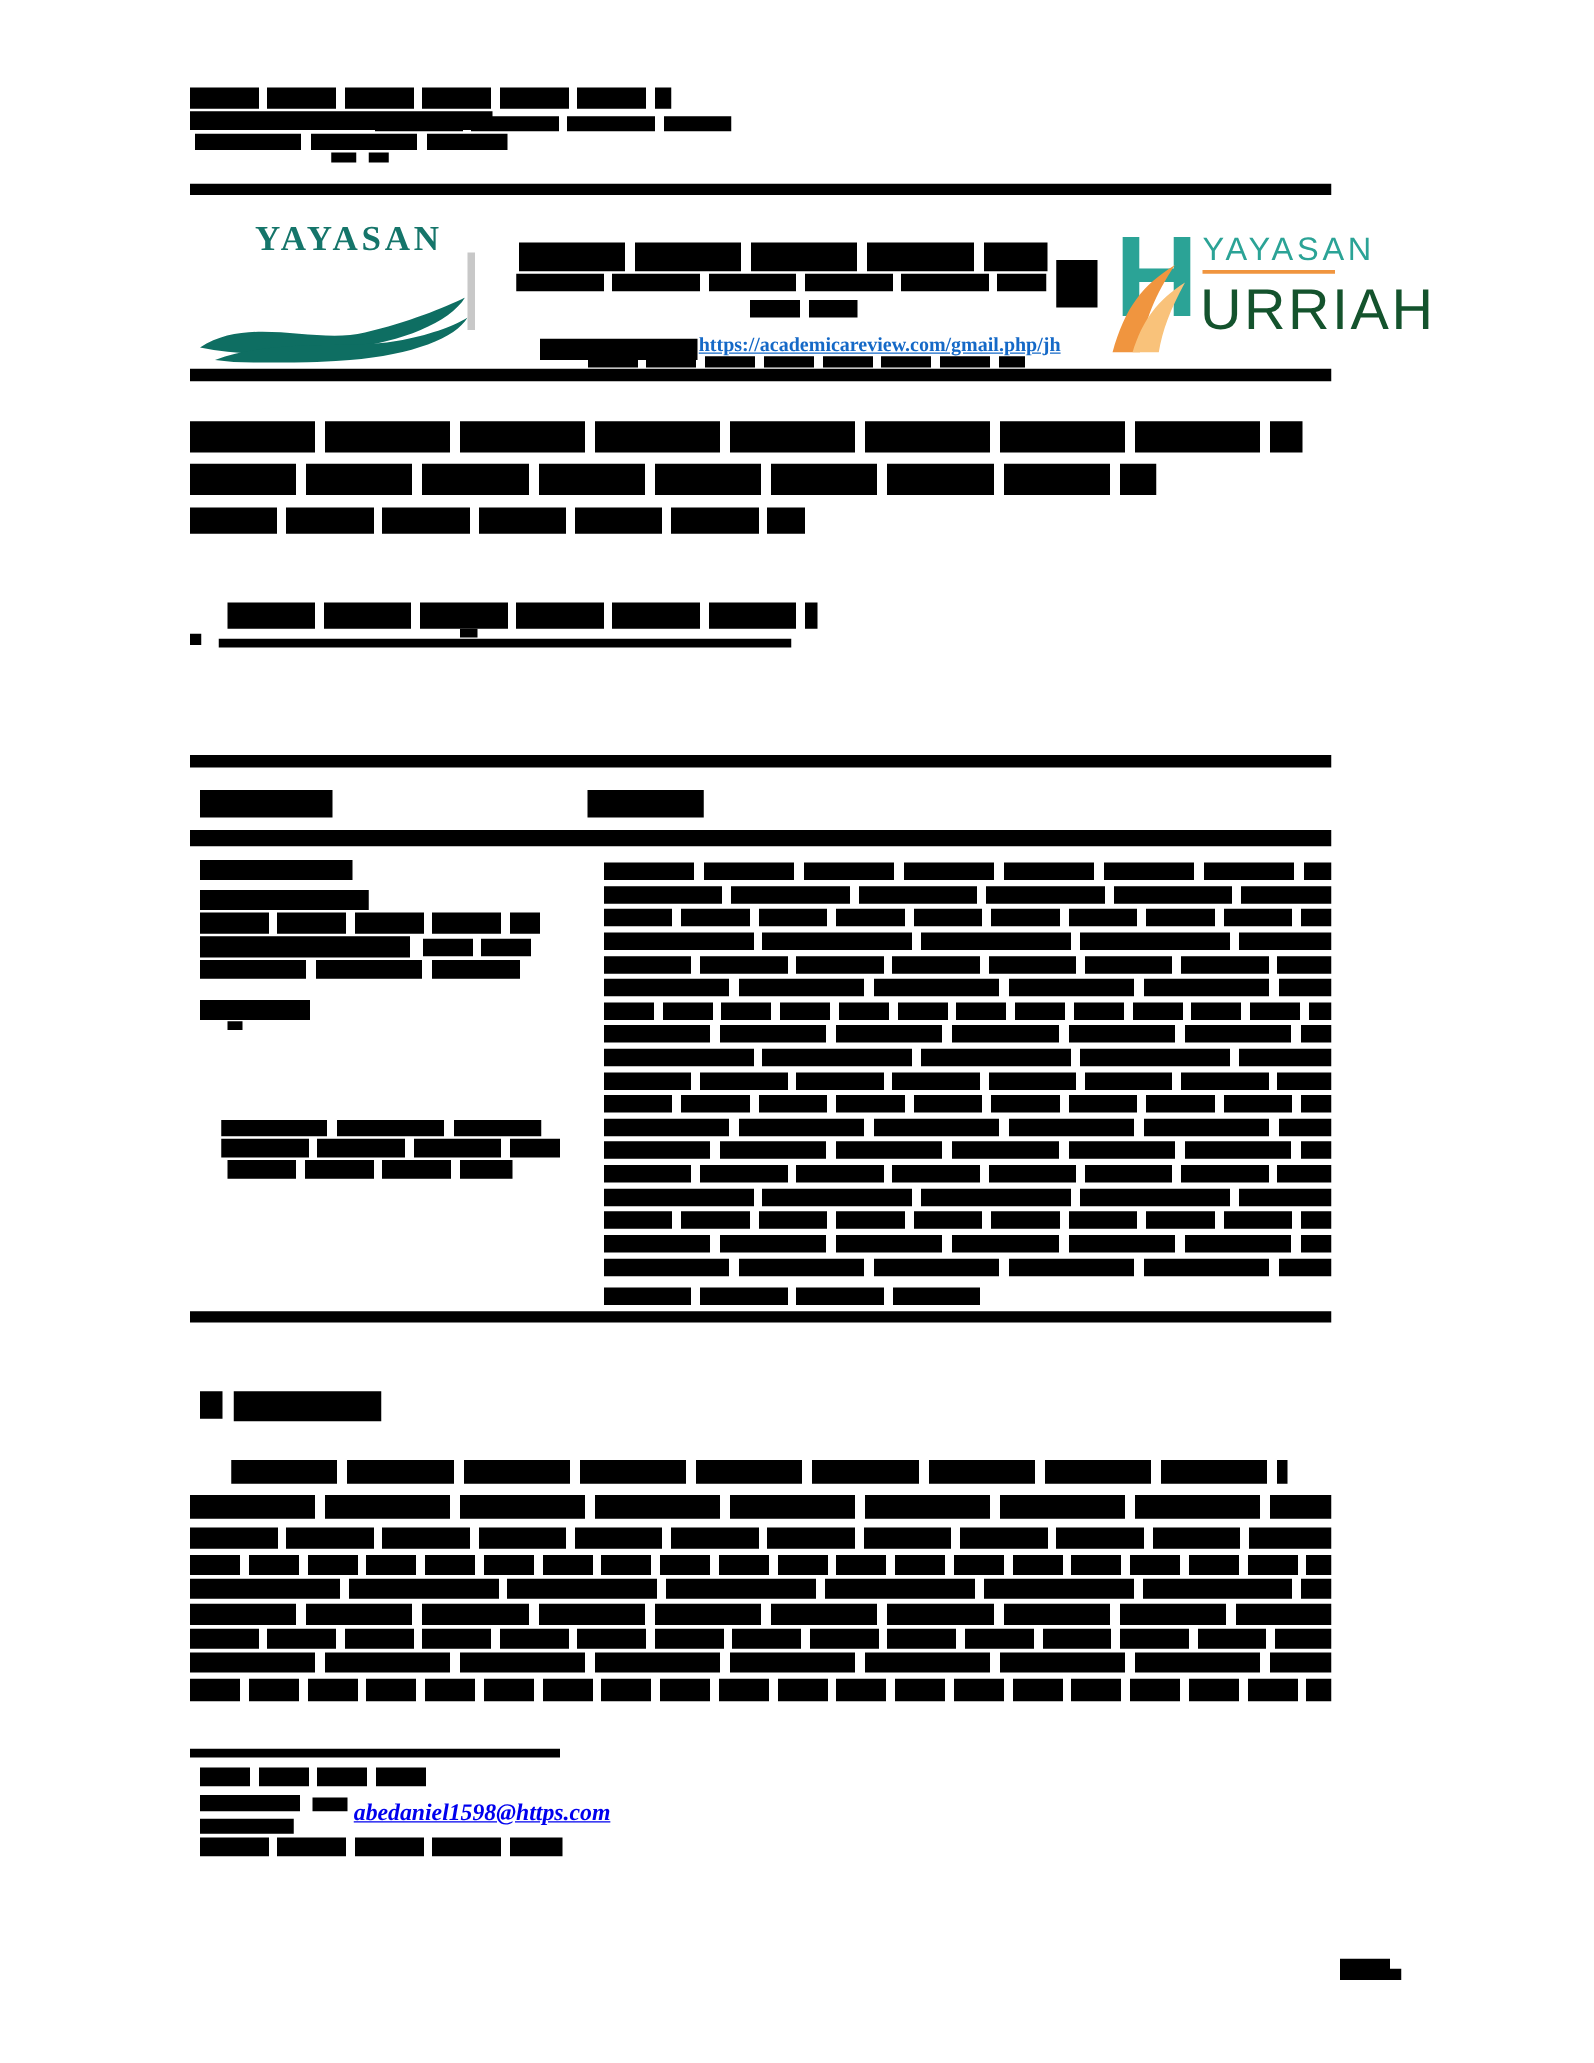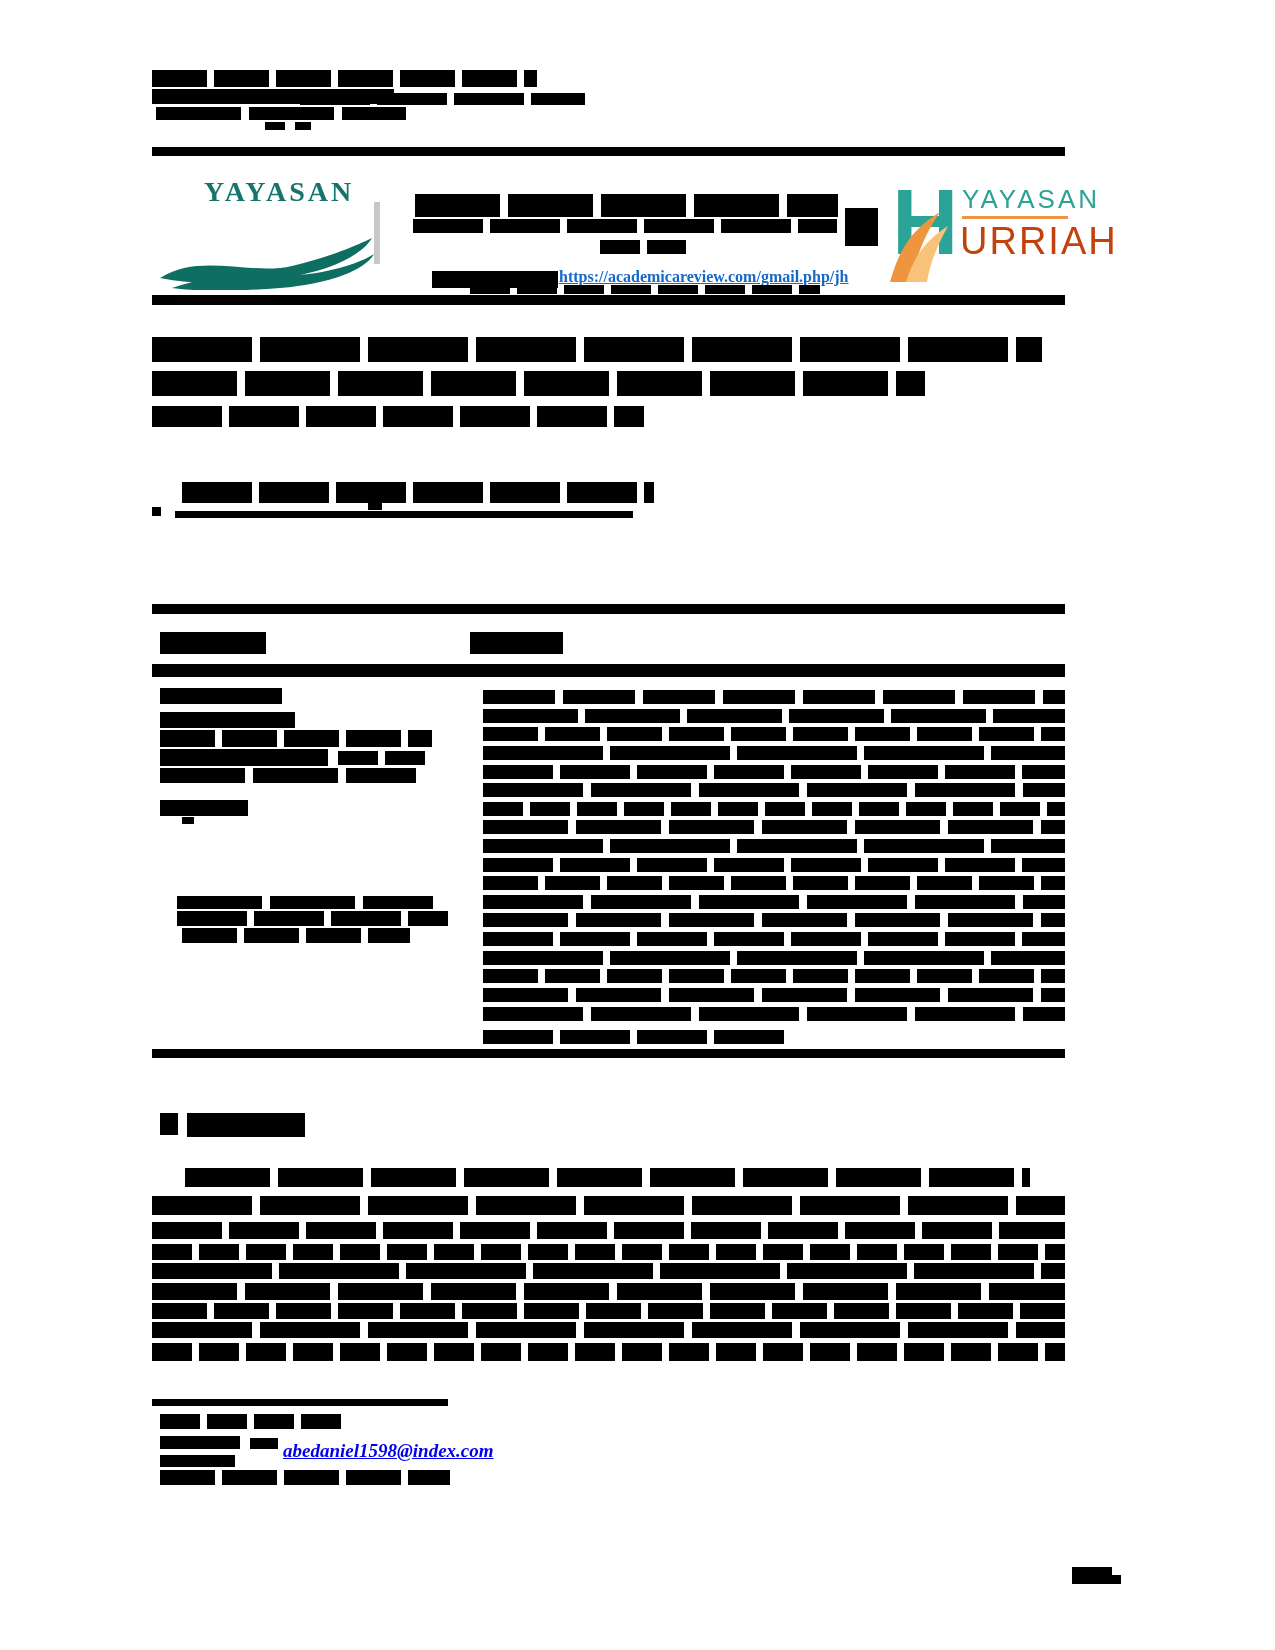--- a/index.html
+++ b/index.html
@@ -26,22 +26,22 @@
   .gray-sliver{position:absolute;left:216px;top:32px;width:6px;height:64px;background:#C8C8C8;}
 
   
   .logo-journal{position:absolute;left:886px;top:170px;width:184px;height:112px;}
   .jh-h{position:absolute;left:6px;top:0px;color:#2BA396;font-family:"Liberation Sans",sans-serif;
         font-weight:bold;font-size:92px;line-height:104px;}
   .jh-ribbon{position:absolute;left:0px;top:18px;}
   .jh-word1{position:absolute;left:76px;top:14px;color:#2BA396;font-family:"Liberation Sans",sans-serif;
         font-size:26px;letter-spacing:3px;}
   .jh-underline{position:absolute;left:76px;top:46px;width:106px;height:3px;background:#F0953F;}
-  .jh-word2{position:absolute;left:74px;top:50px;color:#c2410c;font-family:"Liberation Sans",sans-serif;
-        font-size:38px;letter-spacing:2px;}
+  .jh-word2{position:absolute;left:74px;top:50px;color:#14532d;font-family:"Liberation Sans",sans-serif;
+        font-size:46px;letter-spacing:2px;}
 
   .url-link{position:absolute;left:559px;top:268px;color:#1569C7;font-family:"Liberation Serif",serif;
         font-weight:bold;font-size:16px;text-decoration:underline;white-space:nowrap;}
   .email-link{position:absolute;left:283px;top:1440px;color:#0000EE;font-family:"Liberation Serif",serif;
         font-style:italic;font-weight:bold;font-size:19px;text-decoration:underline;white-space:nowrap;}
 </style>
 </head>
 <body>
 
 <div class="page">
@@ -148,20 +148,20 @@
   <div class="bar p120" style="left:152px;top:1263px;width:913px;height:16px;"></div>
   <div class="bar p85" style="left:152px;top:1283px;width:913px;height:17px;"></div>
   <div class="bar p55" style="left:152px;top:1303px;width:913px;height:16px;"></div>
   <div class="bar p100" style="left:152px;top:1322px;width:913px;height:16px;"></div>
   <div class="bar p40" style="left:152px;top:1343px;width:913px;height:18px;"></div>
 
   <div class="bar" style="left:152px;top:1399px;width:296px;height:7px;"></div>
   <div class="bar p40" style="left:160px;top:1414px;width:185px;height:15px;"></div>
   <div class="bar" style="left:160px;top:1436px;width:80px;height:13px;"></div>
   <div class="bar" style="left:250px;top:1438px;width:28px;height:11px;"></div>
-  <span class="email-link">abedaniel1598@index.com</span>
+  <span class="email-link">abedaniel1598@https.com</span>
   <div class="bar" style="left:160px;top:1455px;width:75px;height:12px;"></div>
   <div class="bar p55" style="left:160px;top:1470px;width:290px;height:15px;"></div>
 
   <div class="bar" style="left:1072px;top:1567px;width:40px;height:17px;"></div>
   <div class="bar" style="left:1112px;top:1575px;width:9px;height:9px;"></div>
 
 </div>
 
 </body></html>

